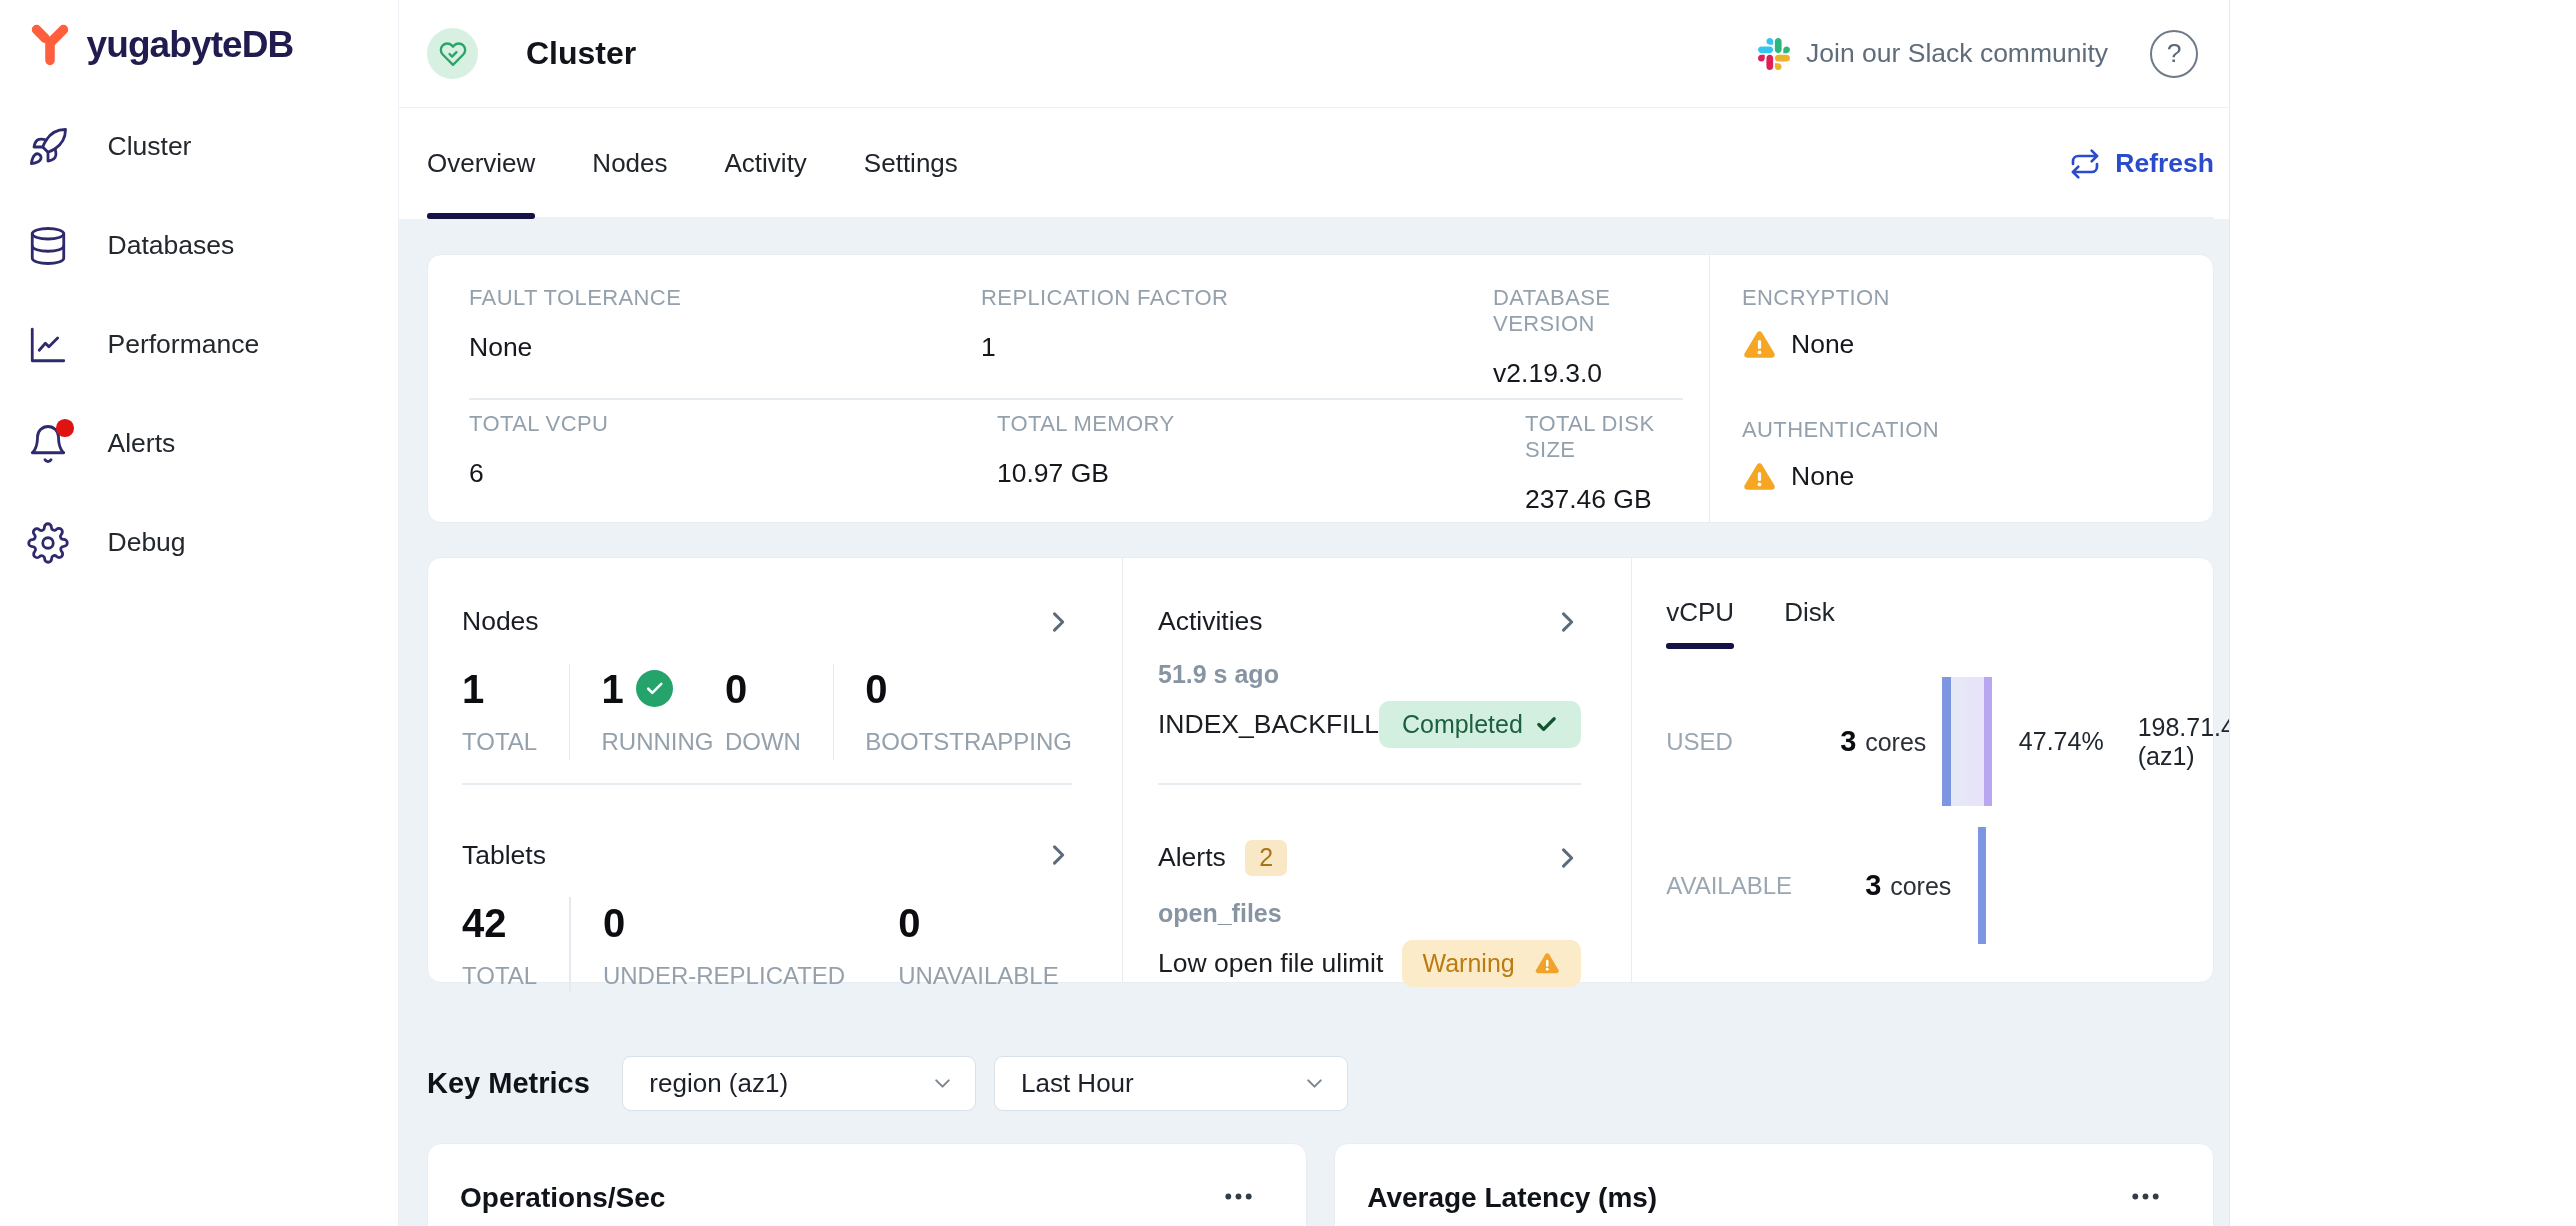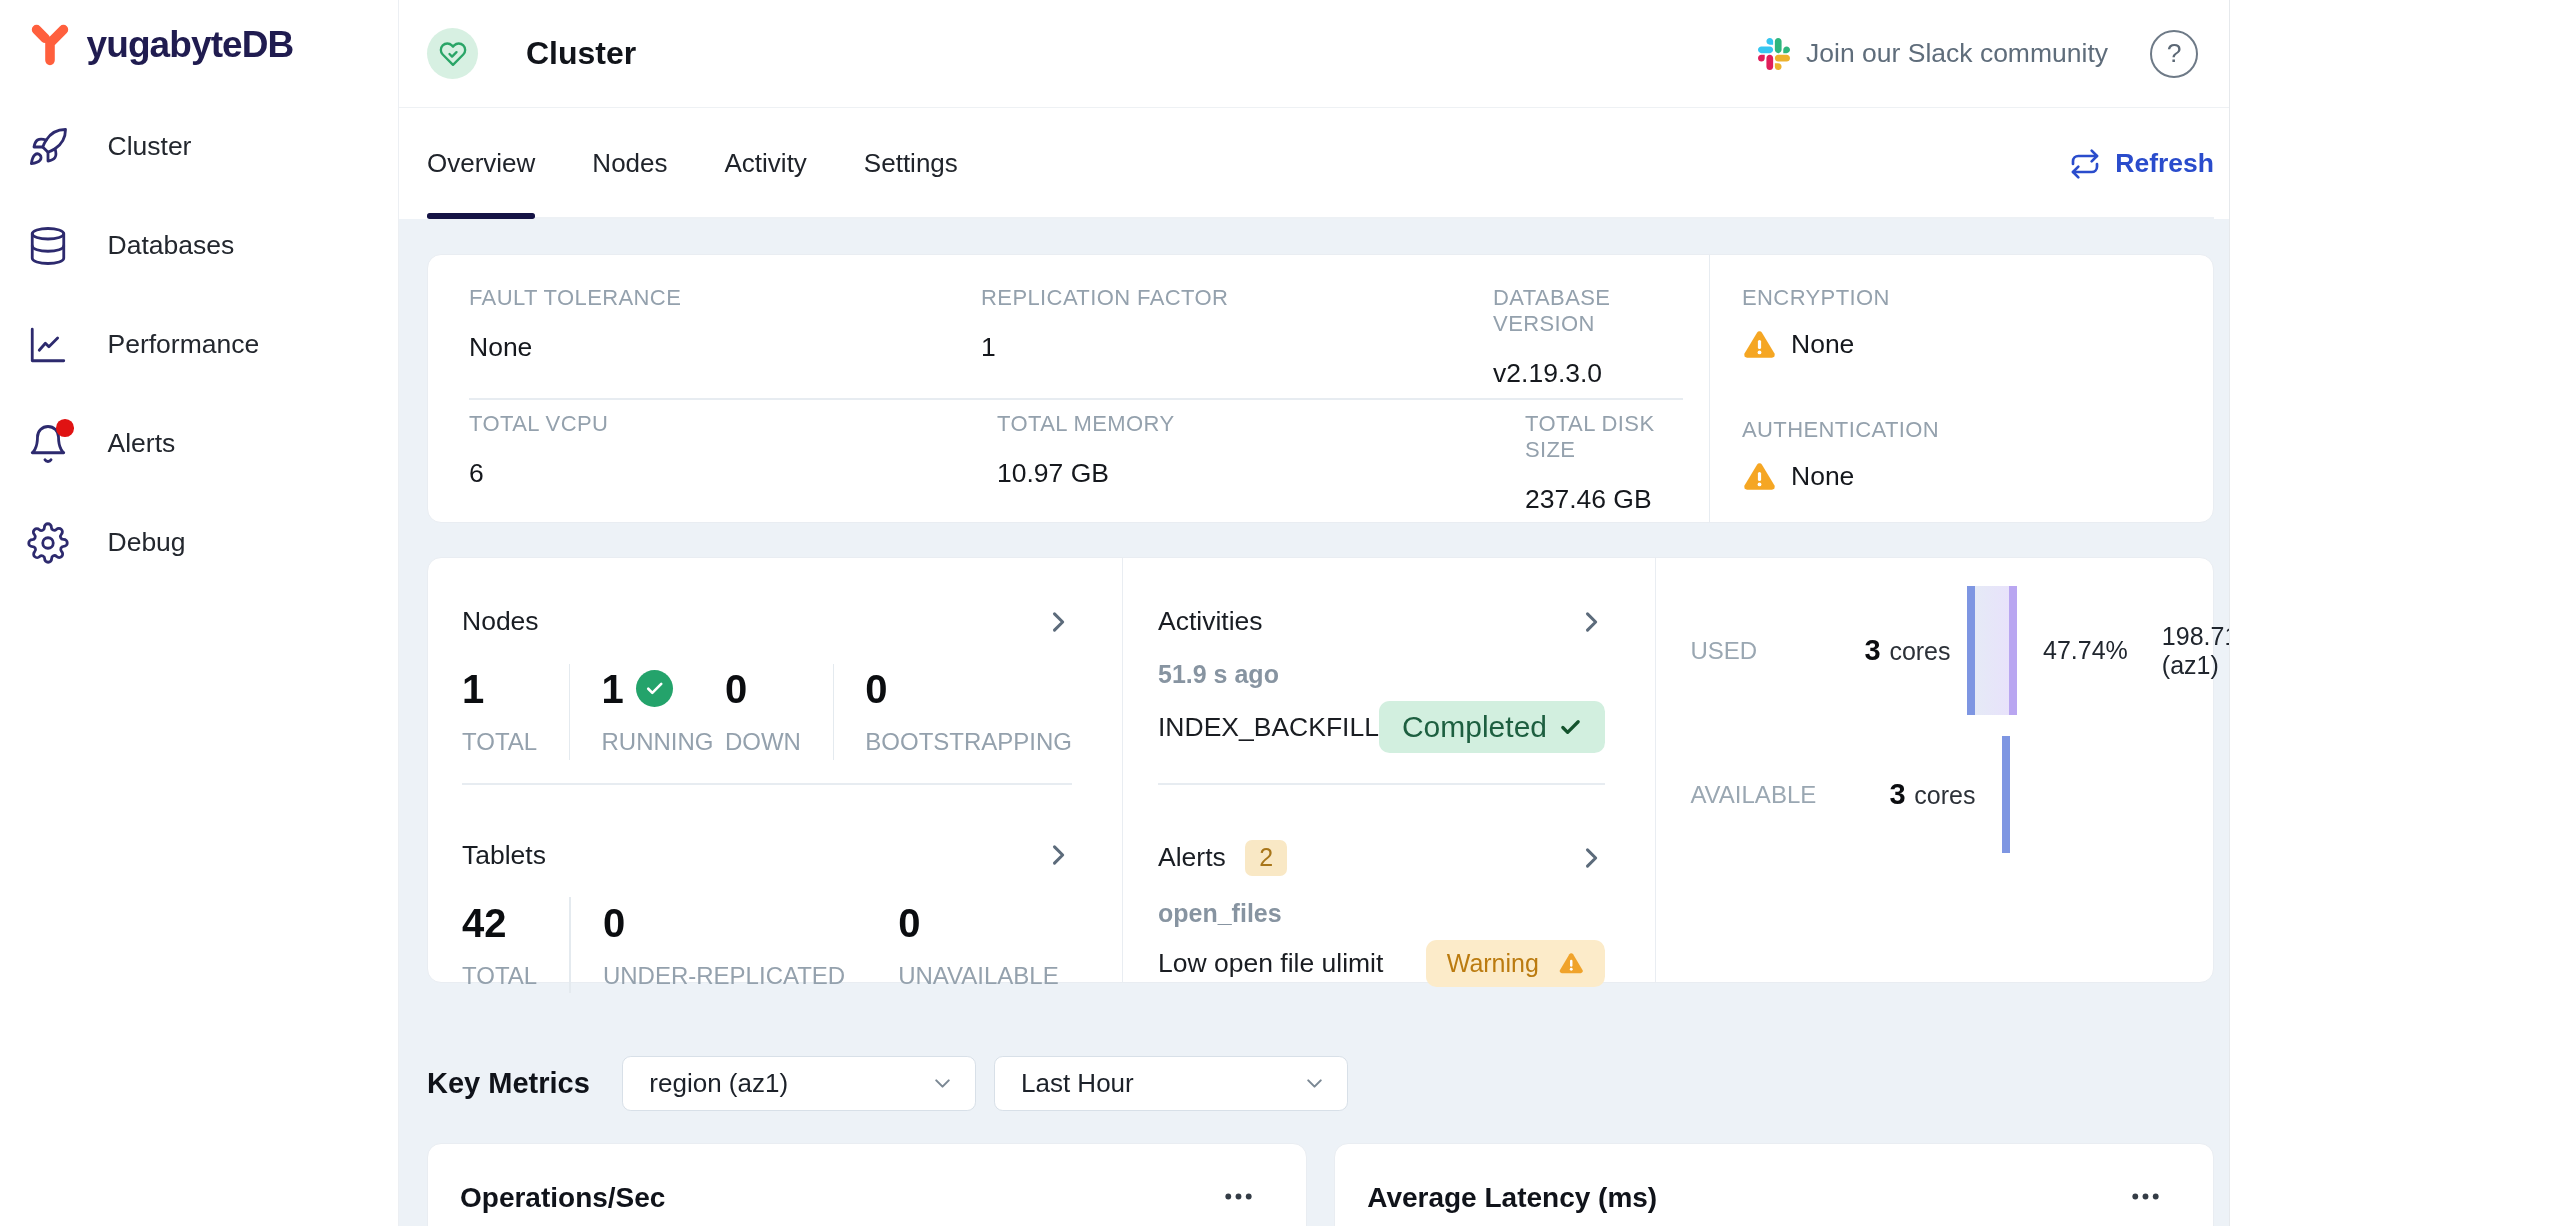--- a/index.html
+++ b/index.html
@@ -89,21 +89,21 @@
   .metric-label { font-size:24px; color:#94a1ad; margin-top:19.5px; }
   .vdiv { width:1.8px; background:#e4eaef; height:96px; margin:7px 32px 0 32px; }
   .gap60 { width:53px; }
   .check-circle { width:37px; height:37px; border-radius:50%; background:#24a36b;
                   display:flex; align-items:center; justify-content:center; }
   .check-circle svg { width:19.5px; height:19.5px; }
 
   .act-time { font-size:25px; color:#8794a1; margin-top:23px;font-weight:bold; }
   .act-row { display:flex; justify-content:space-between; align-items:center; margin-top:12.4px; }
   .act-name { font-size:26.5px; color:#1a1d22; }
-  .badge-green { background:#d2efdf; color:#1d5f40; font-size:30px; padding:8.8px 23px;
+  .badge-green { background:#d2efdf; color:#1d5f40; font-size:25px; padding:8.8px 23px;
                  border-radius:10.6px; display:flex; align-items:center; gap:12.4px; }
   .badge-green svg { width:23px; height:23px; }
   .count-badge { background:#f9e8c5; color:#a8761a; font-size:25px; padding:3.5px 14px; border-radius:7px; }
   .badge-amber { background:#fcebc9; color:#bb7b10; font-size:25px; padding:8.8px 21px;
                  border-radius:10.6px; display:flex; align-items:center; gap:19px; }
   .badge-amber svg { width:26.5px; height:26.5px; }
 
   .usage-tabs { display:flex; gap:50px; padding-top:39px; }
   .usage-tab { font-size:26px; color:#20242b; padding-bottom:21px; position:relative; cursor:pointer; }
   .usage-tab.active::after { content:''; position:absolute; left:0; right:0; bottom:0;
@@ -426,20 +426,24 @@
                   <path fill="#f0a32b" d="M10.29 3.86L1.82 18a2 2 0 0 0 1.71 3h16.94a2 2 0 0 0 1.71-3L13.71 3.86a2 2 0 0 0-3.42 0z"></path>
                   <line x1="12" y1="10" x2="12" y2="14" stroke="#fff" stroke-width="2.2" stroke-linecap="round"></line>
                   <circle cx="12" cy="17.4" r="1.3" fill="#fff"></circle>
                 </svg>
               </span>
             </div>
           </div>
         </div>
 
         <div class="mid-col3">
+          <div class="usage-tabs">
+            <span class="usage-tab active">vCPU</span>
+            <span class="usage-tab">Disk</span>
+          </div>
           <span class="chev usage-chev">
             <svg viewBox="0 0 24 24" fill="none" stroke="currentColor" stroke-width="2.6" stroke-linecap="round" stroke-linejoin="round">
                 <polyline points="9 5 16 12 9 19"></polyline>
               </svg>
           </span>
           <div class="usage-row r1">
             <span class="usage-label">USED</span>
             <span class="usage-cores">
               <span class="n">3</span>
               <span class="u">cores</span>

